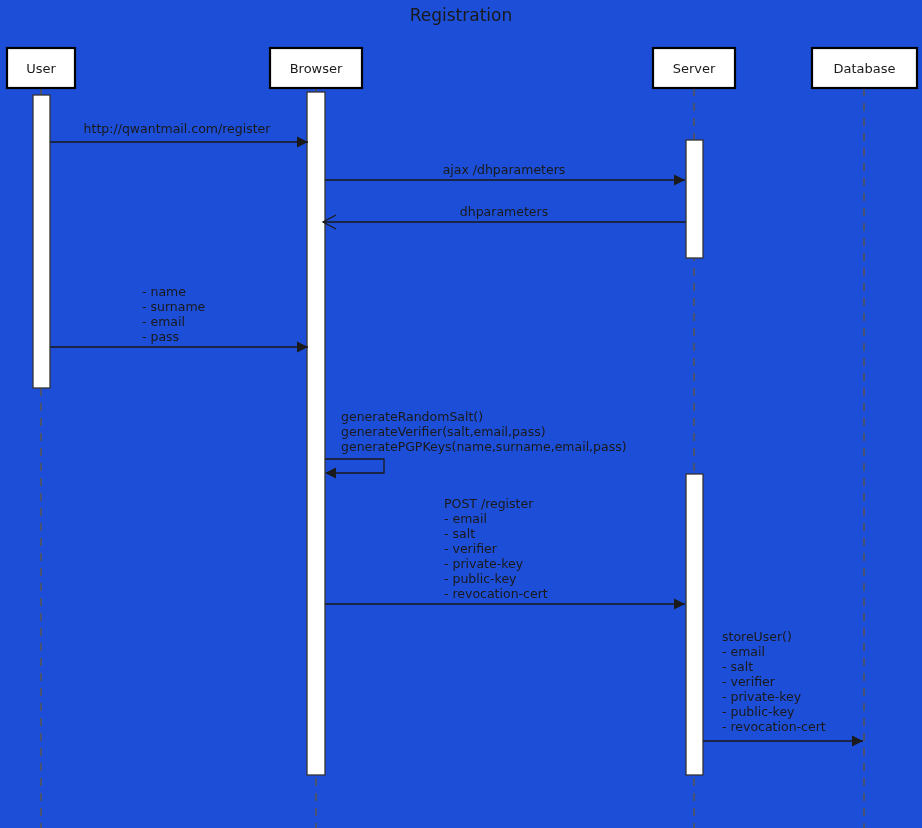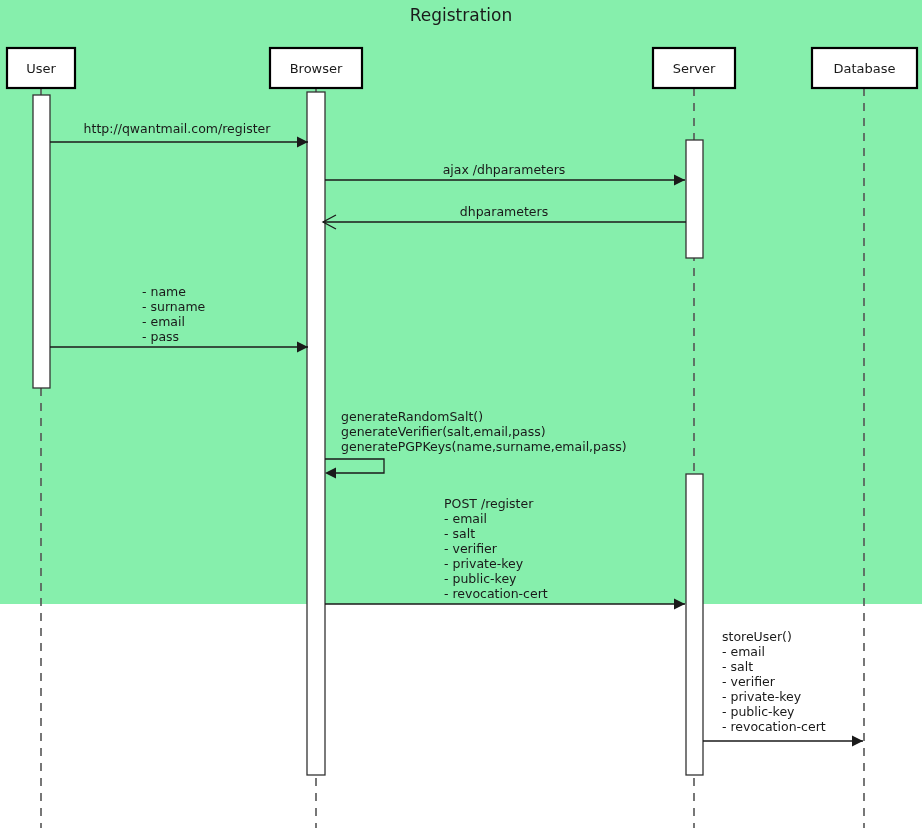--- a/index.html
+++ b/index.html
@@ -10,22 +10,22 @@
   }
   body {
     font-family: "DejaVu Sans", "Liberation Sans", sans-serif;
     width: 922px;
     height: 828px;
     overflow: hidden;
   }
   #diagram-root {
     position: relative;
     width: 922px;
-    height: 604px;
-    background: #86efac;
+    height: 828px;
+    background: #1d4ed8;
   }
   #diagram-svg {
     position: absolute;
     left: 0;
     top: 0;
     width: 922px;
     height: 828px;
     display: block;
   }
   .diagram-title {

